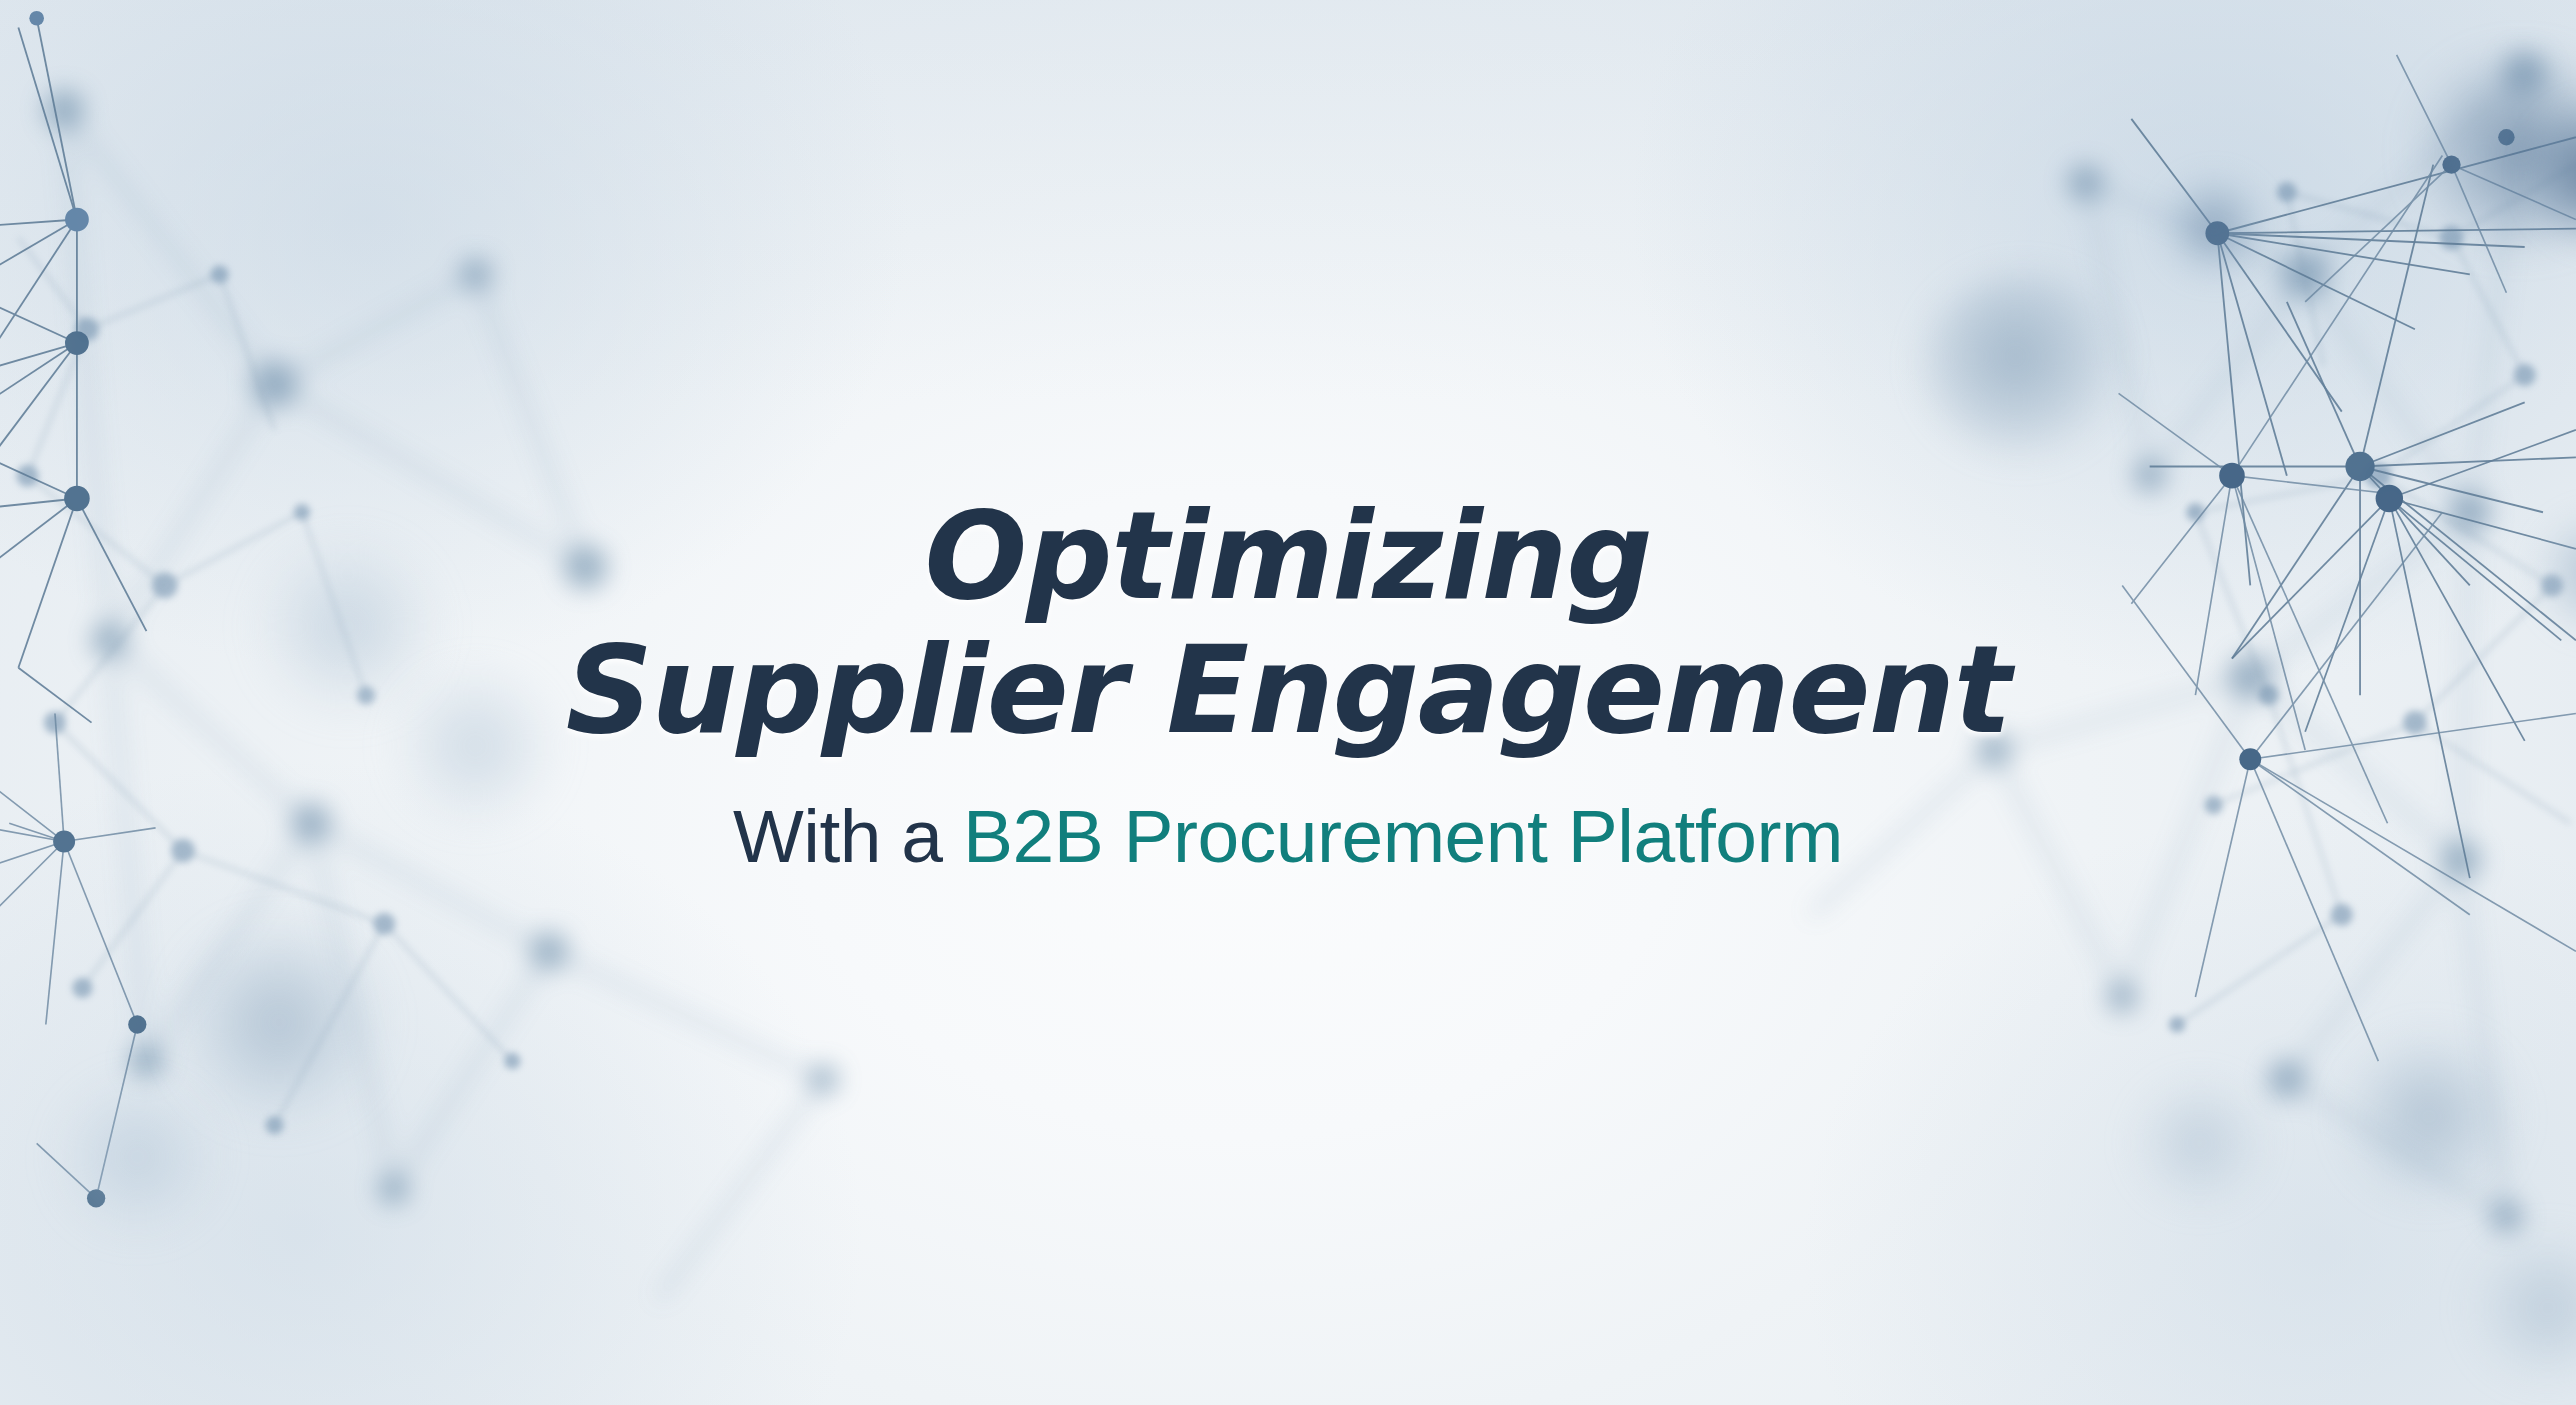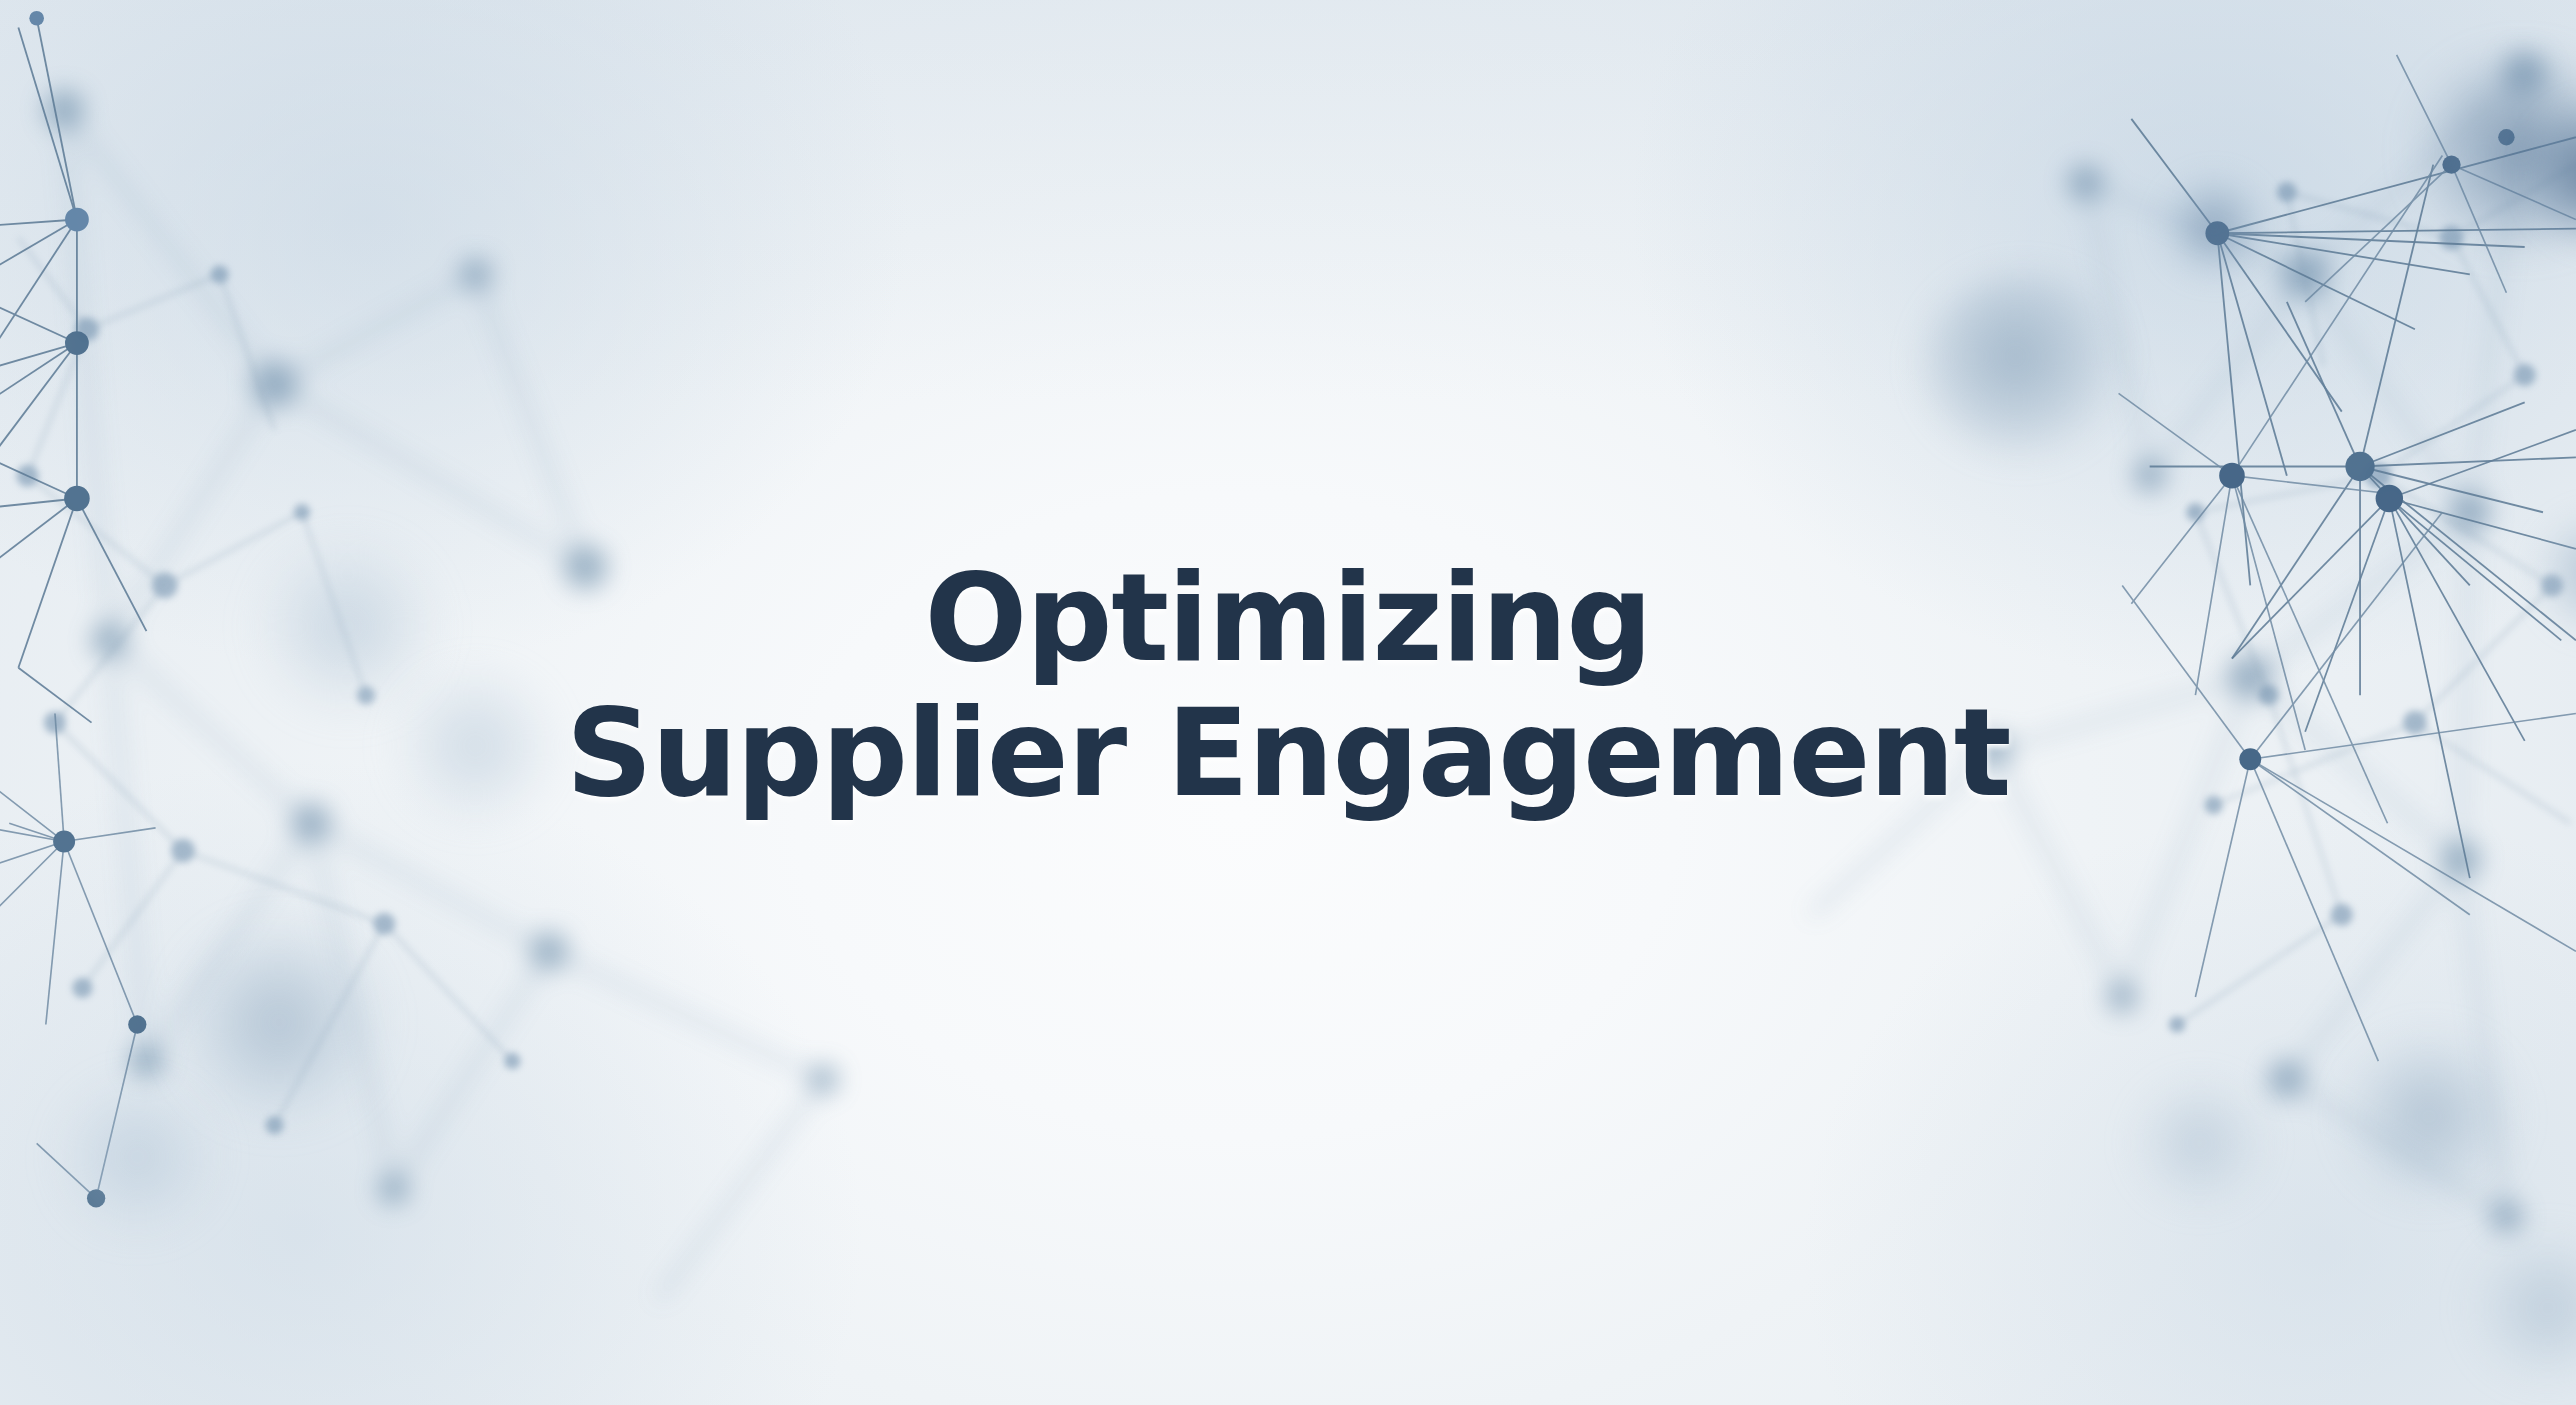--- a/index.html
+++ b/index.html
@@ -74,20 +74,21 @@
     height: 1405px;
     display: flex;
     flex-direction: column;
     align-items: center;
     justify-content: center;
   }
 
   #title-block {
     text-align: center;
     margin-top: -33px;
+    font-style: italic;
   }
 
   .title-line {
     font-family: "DejaVu Sans", sans-serif;
     font-weight: bold;
     color: #22344a;
     letter-spacing: -1.4px;
     line-height: 1.02;
     text-shadow: 0 2.7px 6.4px rgba(255,255,255,0.92),
                  0 0.9px 0 rgba(255,255,255,0.7);
@@ -346,16 +347,17 @@
   <div class="bokeh" style="left:55px; top:1079px; width:165px; height:156px;
               background: radial-gradient(circle at 50% 50%, rgba(150,176,199,0.34) 0%, rgba(180,200,218,0.15) 52%, rgba(196,213,226,0) 78%);
               filter: blur(18.3px);"></div>
 
   <div id="content">
     <div id="title-block">
       <div class="title-line" id="title-line-1">Optimizing</div>
       <div class="title-line" id="title-line-2">Supplier Engagement</div>
     </div>
 
+    <div id="subtitle"><span class="lead">With a </span><span class="accent">B2B Procurement Platform</span></div>
   </div>
 
 </div>
 
 
 </body></html>

